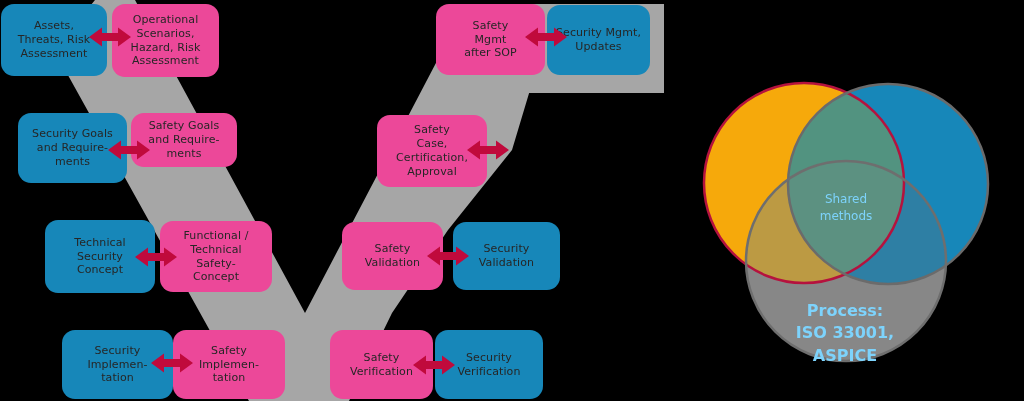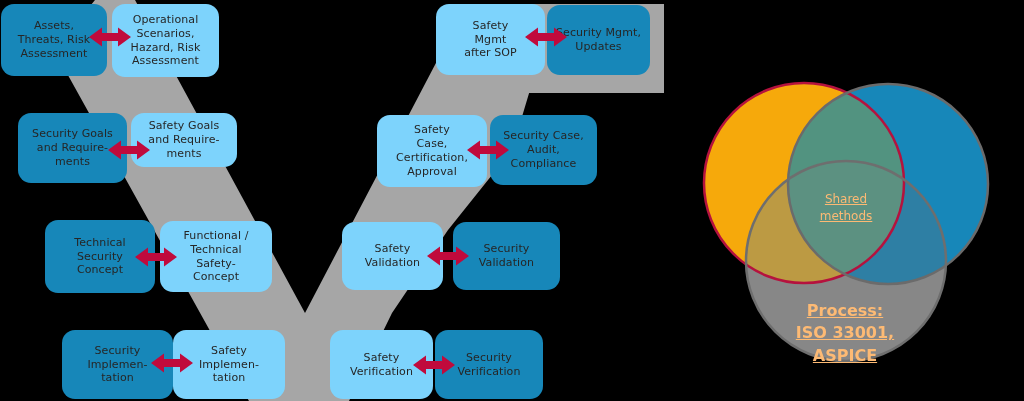--- a/index.html
+++ b/index.html
@@ -10,24 +10,24 @@
   #stage svg{position:absolute;left:0;top:0;}
   .layer-bg{z-index:1;}
   .layer-arrows{z-index:3;pointer-events:none;}
   .vbox{
     position:absolute;z-index:2;border-radius:13px;
     display:flex;align-items:center;justify-content:center;
     text-align:center;color:#262626;font-size:11px;line-height:1.27;
     white-space:pre-line;letter-spacing:.1px;
   }
   .vbox.blue{background:#1787B9;}
-  .vbox.orange{background:#7dd3fc;}
+  .vbox.orange{background:#ec4899;}
   .venn-label{
-    position:absolute;z-index:2;text-align:center;color:#fdba74;
-    font-size:12px;line-height:1.4;white-space:pre-line;text-decoration:underline;
+    position:absolute;z-index:2;text-align:center;color:#7dd3fc;
+    font-size:12px;line-height:1.4;white-space:pre-line;
   }
   .venn-label.process{font-weight:600;font-size:16px;}
 </style>
 </head>
 <body>
 
 <div id="stage">
 
   <svg class="layer-bg" width="1024" height="401" viewBox="0 0 1024 401">
     <defs>
@@ -96,23 +96,20 @@
   <div class="vbox orange" style="left:436px;top:4px;  width:109px;height:71px">Safety
 Mgmt
 after SOP</div>
   <div class="vbox blue" style="left:547px;top:5px;  width:103px;height:70px">Security Mgmt,
 Updates</div>
 
   <div class="vbox orange" style="left:377px;top:115px;width:110px;height:72px">Safety
 Case,
 Certification,
 Approval</div>
-  <div class="vbox blue" style="left:490px;top:115px;width:107px;height:70px">Security Case,
-Audit,
-Compliance</div>
 
   <div class="vbox orange" style="left:342px;top:222px;width:101px;height:68px">Safety
 Validation</div>
   <div class="vbox blue" style="left:453px;top:222px;width:107px;height:68px">Security
 Validation</div>
 
   <div class="vbox orange" style="left:330px;top:330px;width:103px;height:69px">Safety
 Verification</div>
   <div class="vbox blue" style="left:435px;top:330px;width:108px;height:69px">Security
 Verification</div>

